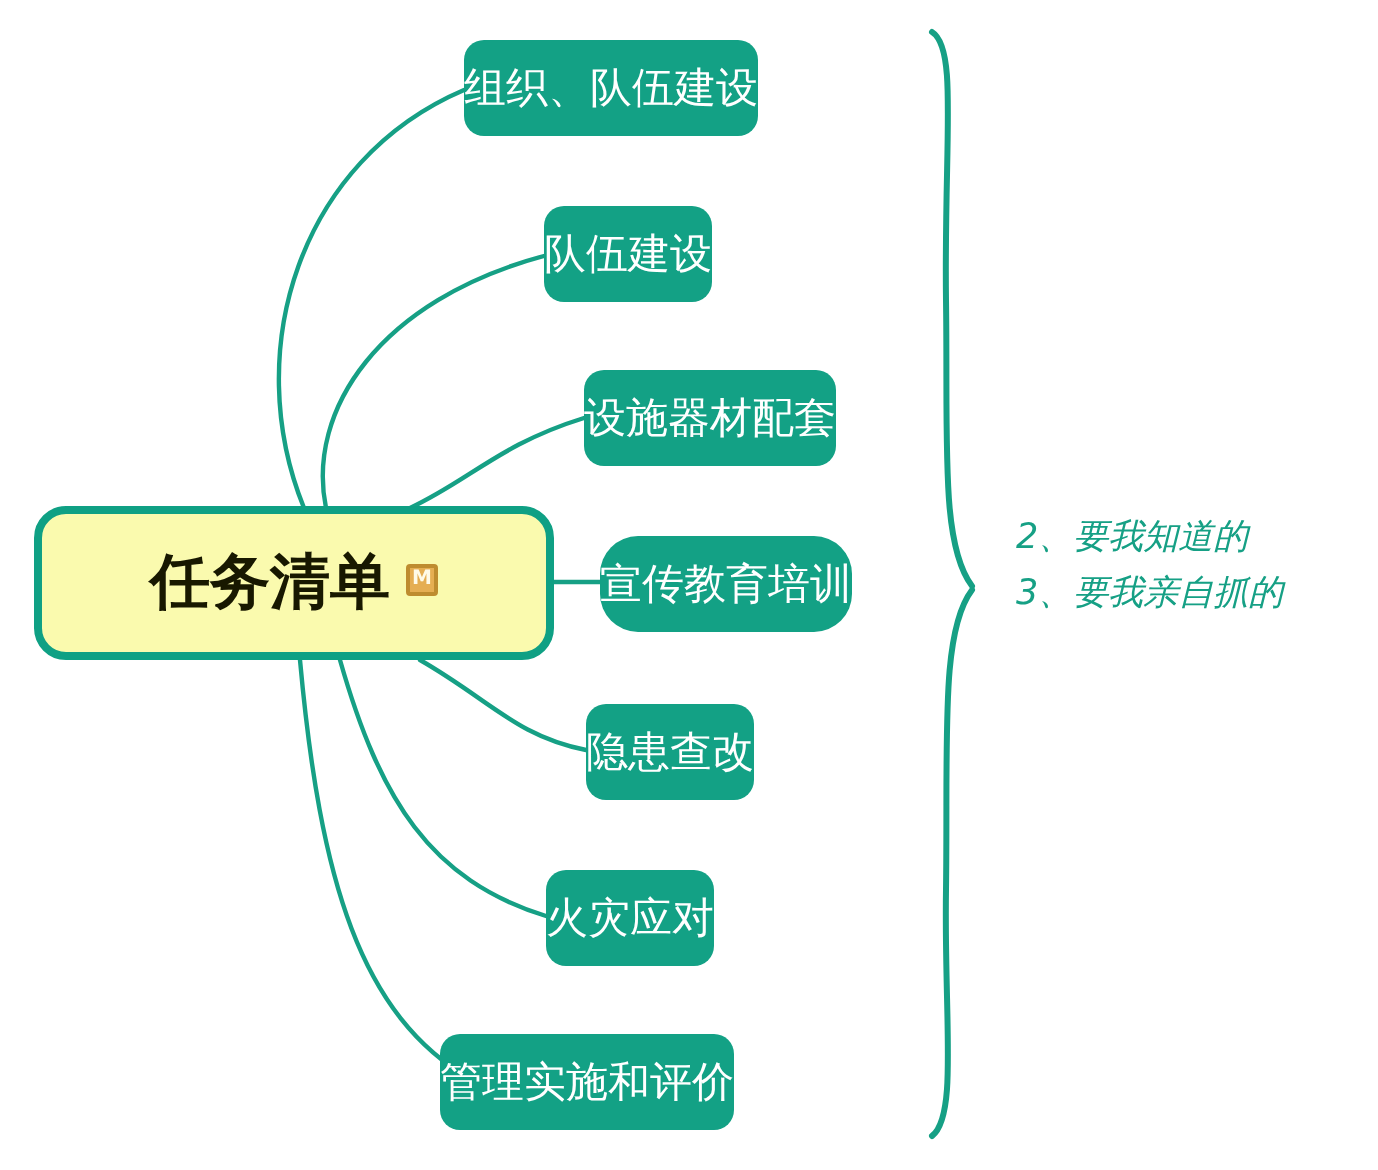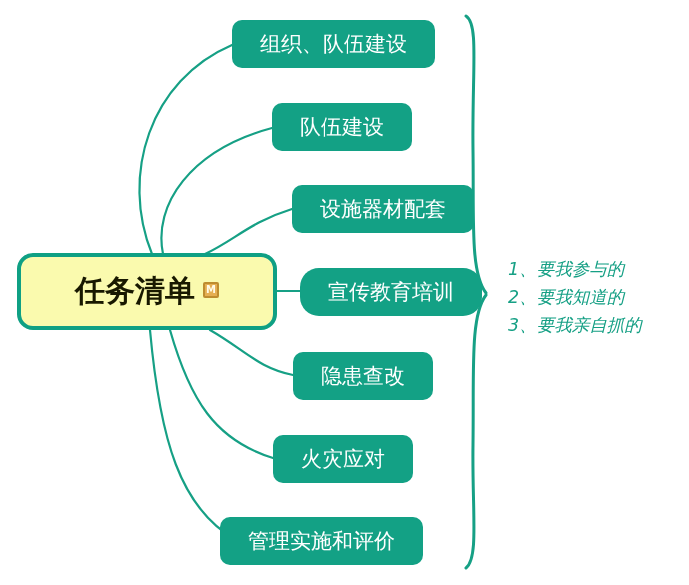--- a/index.html
+++ b/index.html
@@ -28,21 +28,21 @@
     stroke: var(--teal, #16A085);
     stroke-width: 3;
     stroke-linecap: round;
   }
   .branch-node {
     position: absolute;
     background: var(--node_fill, #13A185);
     color: #ffffff;
     font-size: 21px;
     line-height: 26px;
-    padding: 11px 28px;
+    padding: 11px 0;
     border-radius: 10px;
     white-space: nowrap;
     cursor: default;
   }
   .n1 { left: 232px; top: 20px;  }
   .n2 { left: 272px; top: 103px; }
   .n3 { left: 292px; top: 185px; }
   .n4 { left: 300px; top: 268px; border-radius: 19px; }
   .n5 { left: 293px; top: 352px; }
   .n6 { left: 273px; top: 435px; text-align: right; }
@@ -112,18 +112,17 @@
 
   <div class="branch-node n1">组织、队伍建设</div>
   <div class="branch-node n2">队伍建设</div>
   <div class="branch-node n3">设施器材配套</div>
   <div class="branch-node n4">宣传教育培训</div>
   <div class="branch-node n5">隐患查改</div>
   <div class="branch-node n6">火灾应对</div>
   <div class="branch-node n7">管理实施和评价</div>
 
   <div class="summary-note">
-    <div>1、要我参与的</div>
     <div>2、要我知道的</div>
     <div>3、要我亲自抓的</div>
   </div>
 
 </div>
 
 </body></html>

